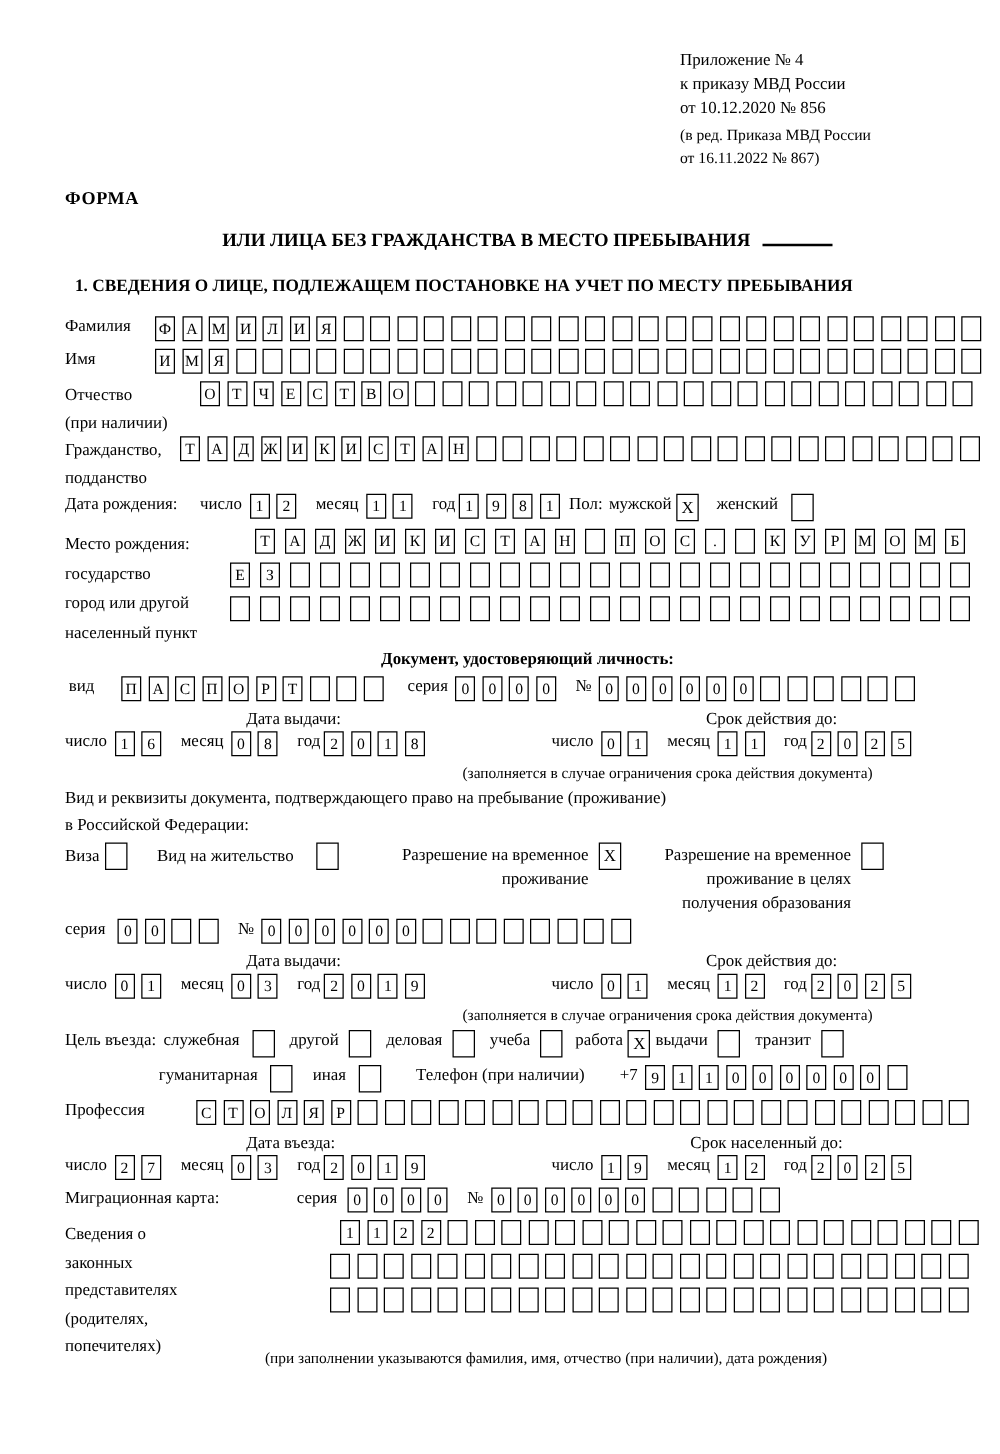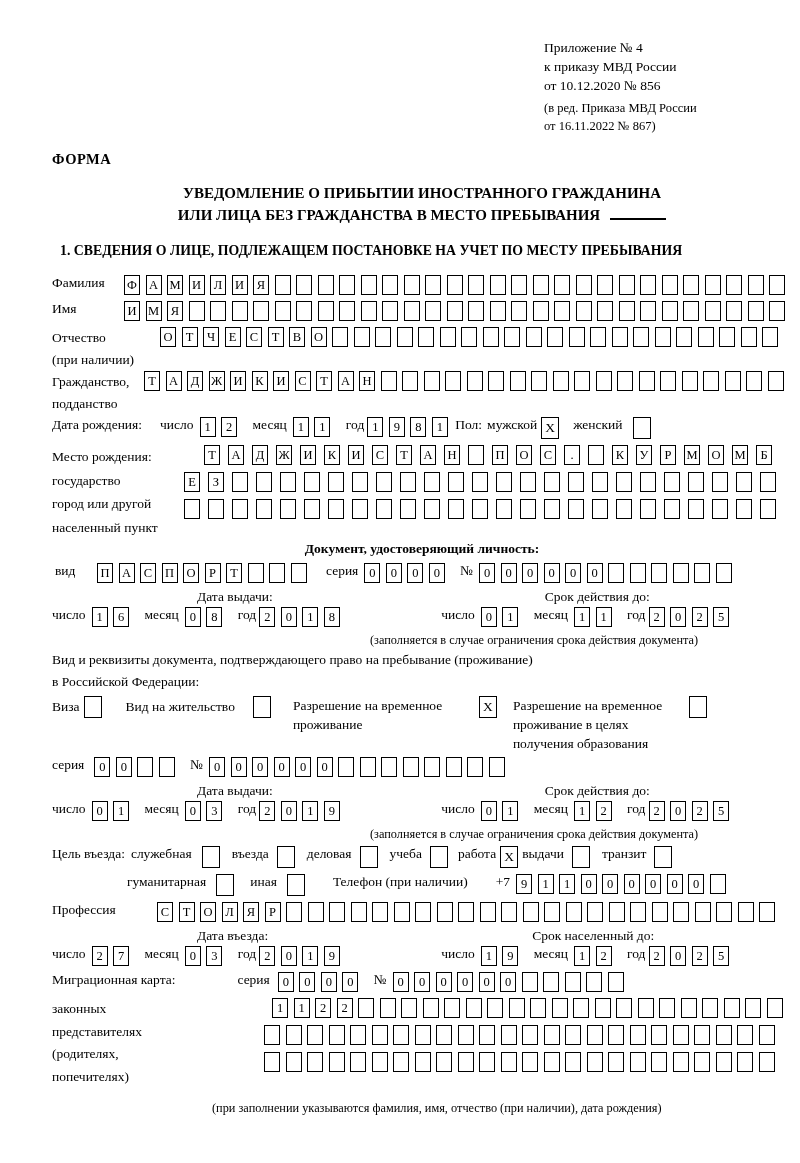--- a/index.html
+++ b/index.html
@@ -15,43 +15,42 @@
   .row{display:flex;align-items:flex-start;margin-bottom:6px;}
   .row.top{align-items:flex-start;}
   .lbl{flex:0 0 auto;}
   .stack{display:flex;flex-direction:column;line-height:22px;flex:0 0 auto;}
   .cells{display:flex;flex-wrap:nowrap;flex:0 0 auto;}
   .cell{box-sizing:border-box;flex:0 0 auto;width:16px;height:20px;border:1.6px solid #000;margin-right:5.5px;
         display:inline-flex;align-items:center;justify-content:center;font-size:12.5px;background:#fff;}
   .sp .cell{margin-right:8px;}
   .cb .cell{width:18px;height:22px;font-size:13.5px;margin-right:0;}
   .dlbl{margin:0 6px 0 10px;flex:0 0 auto;}
-  .hdr2{margin-bottom:2px;}
+  .hdr2{margin-bottom:2px;gap:20px;}
   .note{font-size:12.3px;margin-bottom:4px;}
   .dochead{text-align:center;font-weight:bold;font-size:13.5px;margin:2px 0 6px 0;}
-  .optlbl{text-align:left;line-height:19px;flex:0 0 auto;}
+  .optlbl{text-align:right;line-height:19px;flex:0 0 auto;}
   .boxcol > .cells{margin-bottom:7px;}
 </style>
 </head>
 <body>
 
 <div class="page">
 
   <div class="refblock">
     <div>Приложение № 4</div>
     <div>к приказу МВД России</div>
     <div>от 10.12.2020 № 856</div>
     <div class="small" style="margin-top:4px">(в ред. Приказа МВД России</div>
     <div class="small">от 16.11.2022 № 867)</div>
   </div>
 
   <div class="forma">ФОРМА</div>
 
   <div class="title">
-    <div>УВЕДОМЛЕНИЕ О ПРИБЫТИИ ИНОСТРАННОГО ГРАЖДАНИНА</div>
     <div><span>ИЛИ ЛИЦА БЕЗ ГРАЖДАНСТВА В МЕСТО ПРЕБЫВАНИЯ</span><span class="blank-line"></span></div>
   </div>
 
   <div class="sect">1. СВЕДЕНИЯ О ЛИЦЕ, ПОДЛЕЖАЩЕМ ПОСТАНОВКЕ НА УЧЕТ ПО МЕСТУ ПРЕБЫВАНИЯ</div>
 
   <div class="body">
 
     <div class="row">
       <span class="lbl" style="width:72px">Фамилия</span>
       <span class="cells">
@@ -507,21 +506,21 @@
     </div>
 
     <div class="note" style="margin-left:318px">(заполняется в случае ограничения срока действия документа)</div>
 
     <div class="row">
       <span>Цель въезда:</span>
       <span class="dlbl" style="margin-left:6px;margin-right:10px">служебная</span>
       <span class="cells cb">
           <span class="cell"></span>
         </span>
-      <span class="dlbl" style="margin-left:12px;margin-right:8px">въезда</span>
+      <span class="dlbl" style="margin-left:12px;margin-right:8px">другой</span>
       <span class="cells cb">
           <span class="cell"></span>
         </span>
       <span class="dlbl" style="margin-left:12px;margin-right:8px">деловая</span>
       <span class="cells cb">
           <span class="cell"></span>
         </span>
       <span class="dlbl" style="margin-left:12px;margin-right:8px">учеба</span>
       <span class="cells cb">
           <span class="cell"></span>
@@ -662,20 +661,21 @@
           <span class="cell"></span>
           <span class="cell"></span>
           <span class="cell"></span>
           <span class="cell"></span>
           <span class="cell"></span>
         </span>
     </div>
 
     <div class="row top" style="position:relative;margin-bottom:0">
       <div class="stack" style="width:212px;line-height:22.5px">
+        <span>Сведения о</span>
         <span>законных</span>
         <span>представителях</span>
         <span>(родителях,</span>
         <span>попечителях)</span>
       </div>
       <div class="boxcol">
         <div class="cells" style="margin-left:8px">
             <span class="cell">1</span>
             <span class="cell">1</span>
             <span class="cell">2</span>

